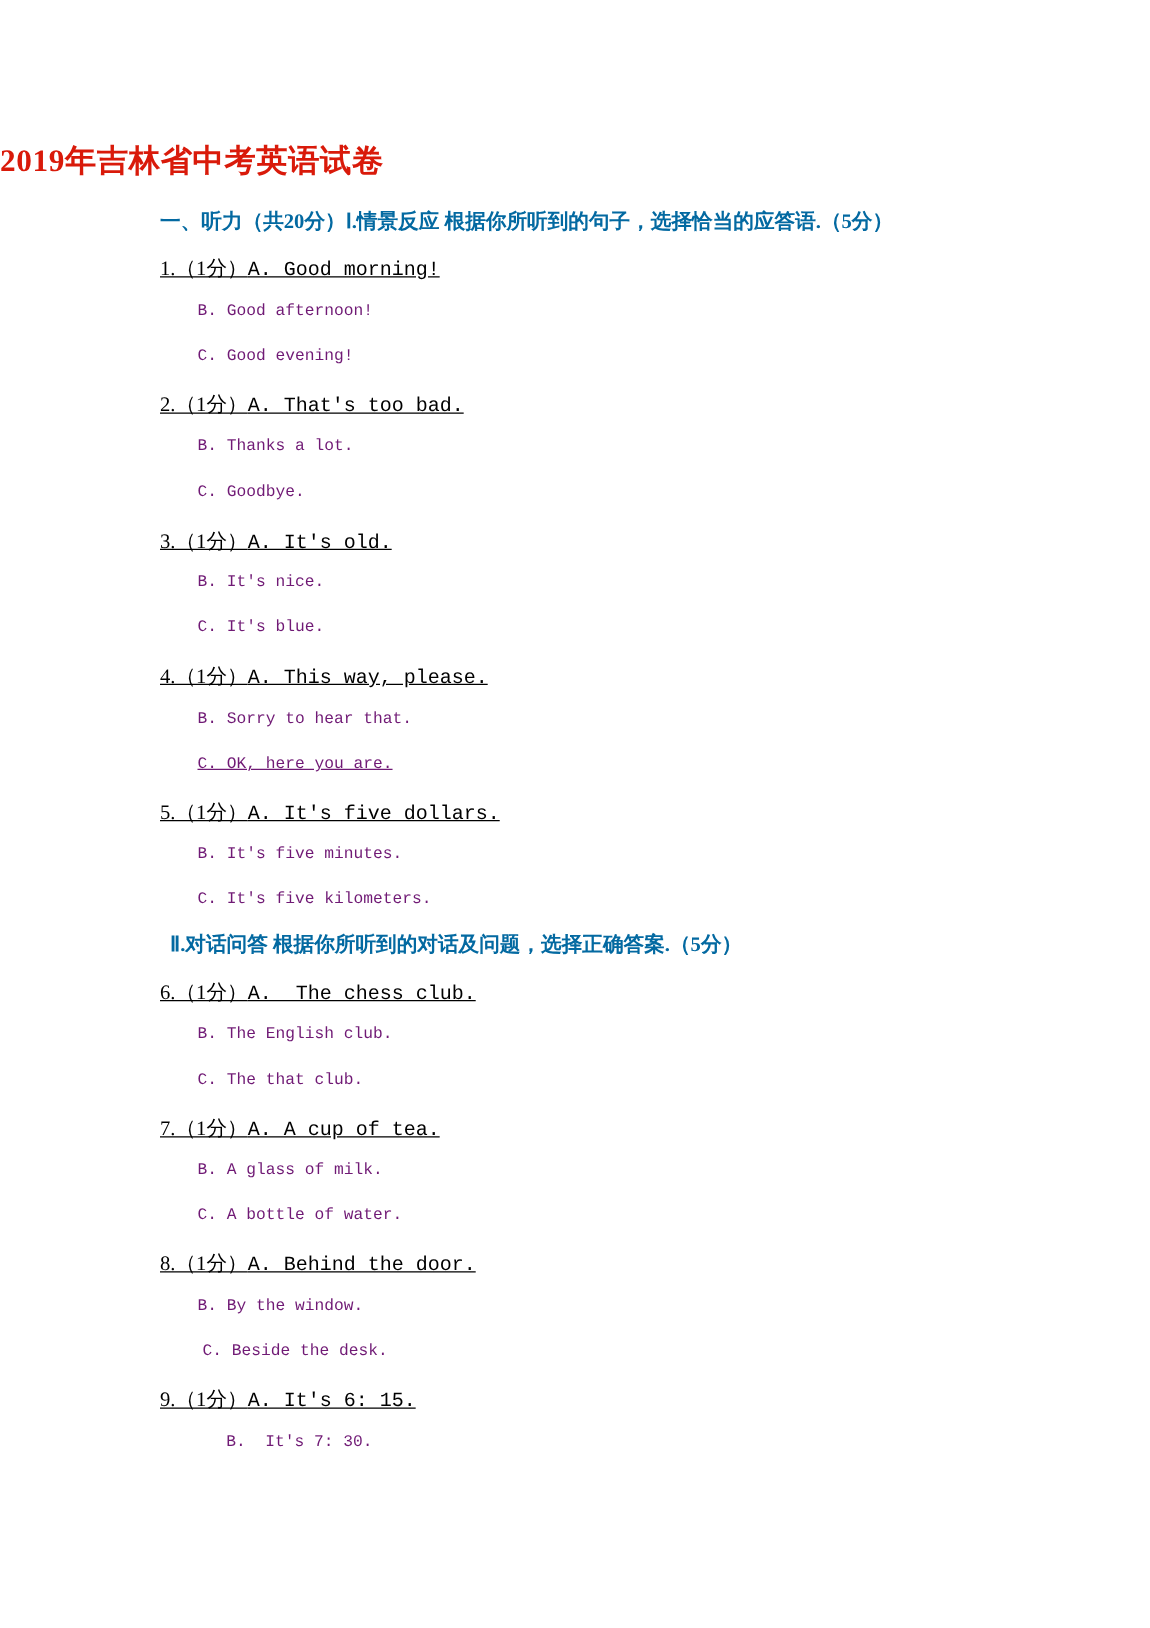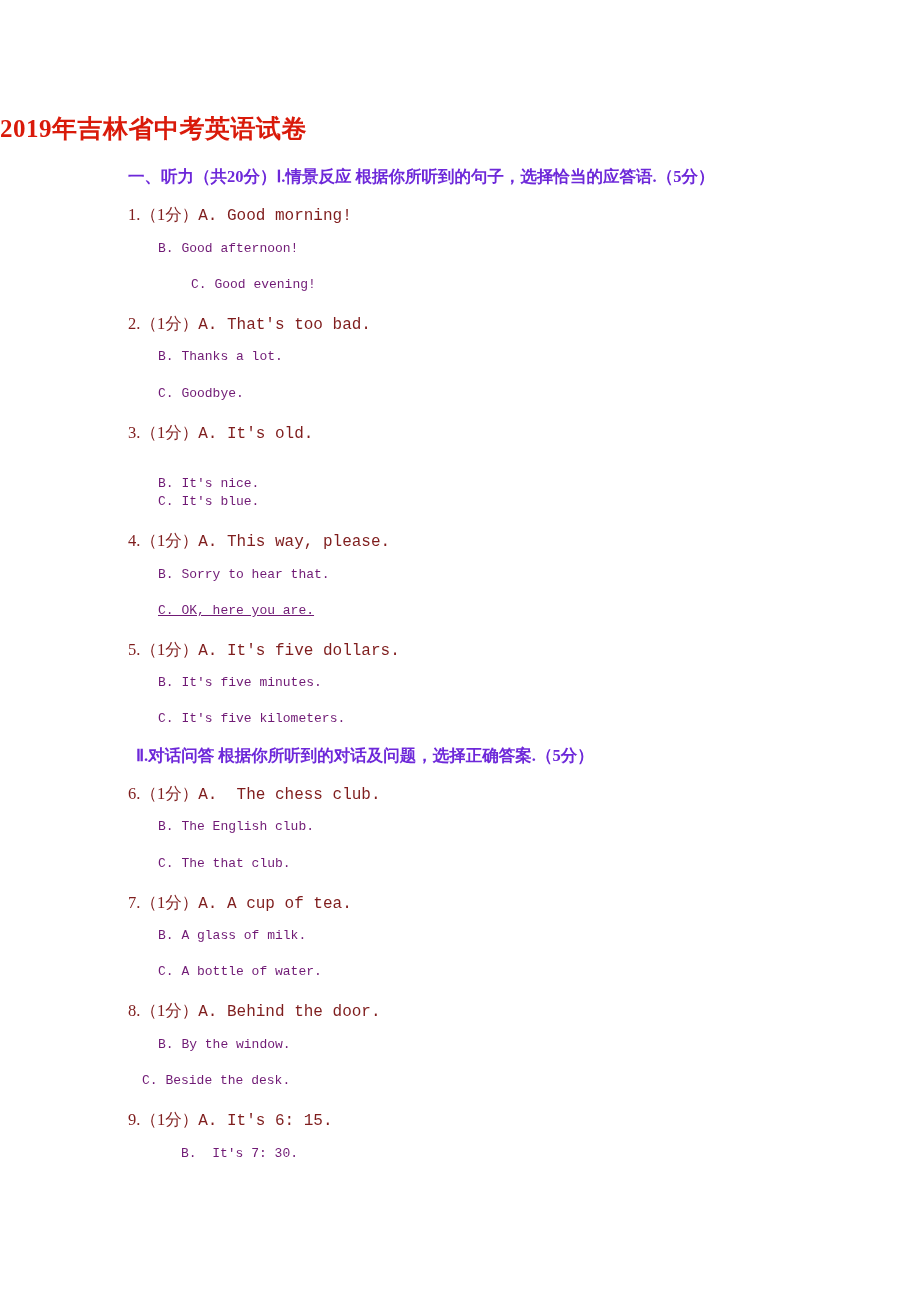--- a/index.html
+++ b/index.html
@@ -32,32 +32,33 @@
     font-size: 25px;
     font-weight: bold;
     font-family: "Liberation Serif", serif;
     letter-spacing: 0.5px;
   }
   .section-head {
     position: absolute;
     font-weight: bold;
     font-size: 16.5px;
     font-family: "Liberation Serif", serif;
-    color: #6d28d9;
+    color: #0369a1;
     letter-spacing: 0px;
   }
   .head-1 { left: 128px; top: 166px; }
   .head-2 { left: 136px; top: 745px; }
 
   .q-line {
     position: absolute;
     font-size: 16px;
     font-family: "Liberation Mono", monospace;
-    color: #7f1d1d;
+    color: #000000;
     white-space: pre;
+    text-decoration: underline;
   }
   .q-num {
     font-family: "Liberation Serif", serif;
     font-size: 16.5px;
   }
   .opt-line {
     position: absolute;
     font-size: 13px;
     font-family: "Liberation Mono", monospace;
     color: #701a75;
@@ -68,28 +69,28 @@
 <body>
 
 <div class="page">
 
   <div class="doc-title">2019年吉林省中考英语试卷</div>
 
   <div class="section-head head-1">一、听力（共20分）Ⅰ.情景反应 根据你所听到的句子，选择恰当的应答语.（5分）</div>
 
   <div class="q-line" style="left:128px; top:204px;"><span class="q-num">1.（1分）</span><span>A. Good morning!</span></div>
   <div class="opt-line" style="left:158px; top:241px;">B. Good afternoon!</div>
-  <div class="opt-line" style="left:158px; top:277px;margin-left:33px;">C. Good evening!</div>
+  <div class="opt-line" style="left:158px; top:277px;">C. Good evening!</div>
 
   <div class="q-line" style="left:128px; top:313px;"><span class="q-num">2.（1分）</span><span>A. That's too bad.</span></div>
   <div class="opt-line" style="left:158px; top:349px;">B. Thanks a lot.</div>
   <div class="opt-line" style="left:158px; top:386px;">C. Goodbye.</div>
 
   <div class="q-line" style="left:128px; top:422px;"><span class="q-num">3.（1分）</span><span>A. It's old.</span></div>
-  <div class="opt-line" style="left:158px; top:476px;">B. It's nice.</div>
+  <div class="opt-line" style="left:158px; top:458px;">B. It's nice.</div>
   <div class="opt-line" style="left:158px; top:494px;text-align:right;">C. It's blue.</div>
 
   <div class="q-line" style="left:128px; top:530px;"><span class="q-num">4.（1分）</span><span>A. This way, please.</span></div>
   <div class="opt-line" style="left:158px; top:567px;">B. Sorry to hear that.</div>
   <div class="opt-line" style="left:158px; top:603px;text-decoration:underline;">C. OK, here you are.</div>
 
   <div class="q-line" style="left:128px; top:639px;"><span class="q-num">5.（1分）</span><span>A. It's five dollars.</span></div>
   <div class="opt-line" style="left:158px; top:675px;">B. It's five minutes.</div>
   <div class="opt-line" style="left:158px; top:711px;">C. It's five kilometers.</div>
 
@@ -98,18 +99,18 @@
   <div class="q-line" style="left:128px; top:783px;"><span class="q-num">6.（1分）</span><span>A.  The chess club.</span></div>
   <div class="opt-line" style="left:158px; top:819px;">B. The English club.</div>
   <div class="opt-line" style="left:158px; top:856px;">C. The that club.</div>
 
   <div class="q-line" style="left:128px; top:892px;"><span class="q-num">7.（1分）</span><span>A. A cup of tea.</span></div>
   <div class="opt-line" style="left:158px; top:928px;">B. A glass of milk.</div>
   <div class="opt-line" style="left:158px; top:964px;">C. A bottle of water.</div>
 
   <div class="q-line" style="left:128px; top:1000px;"><span class="q-num">8.（1分）</span><span>A. Behind the door.</span></div>
   <div class="opt-line" style="left:158px; top:1037px;">B. By the window.</div>
-  <div class="opt-line" style="left:142px; top:1073px;">C. Beside the desk.</div>
+  <div class="opt-line" style="left:162px; top:1073px;">C. Beside the desk.</div>
 
   <div class="q-line" style="left:128px; top:1109px;"><span class="q-num">9.（1分）</span><span>A. It's 6: 15.</span></div>
   <div class="opt-line" style="left:158px; top:1146px;margin-left:23px;">B.  It's 7: 30.</div>
 
 </div>
 
 </body></html>

